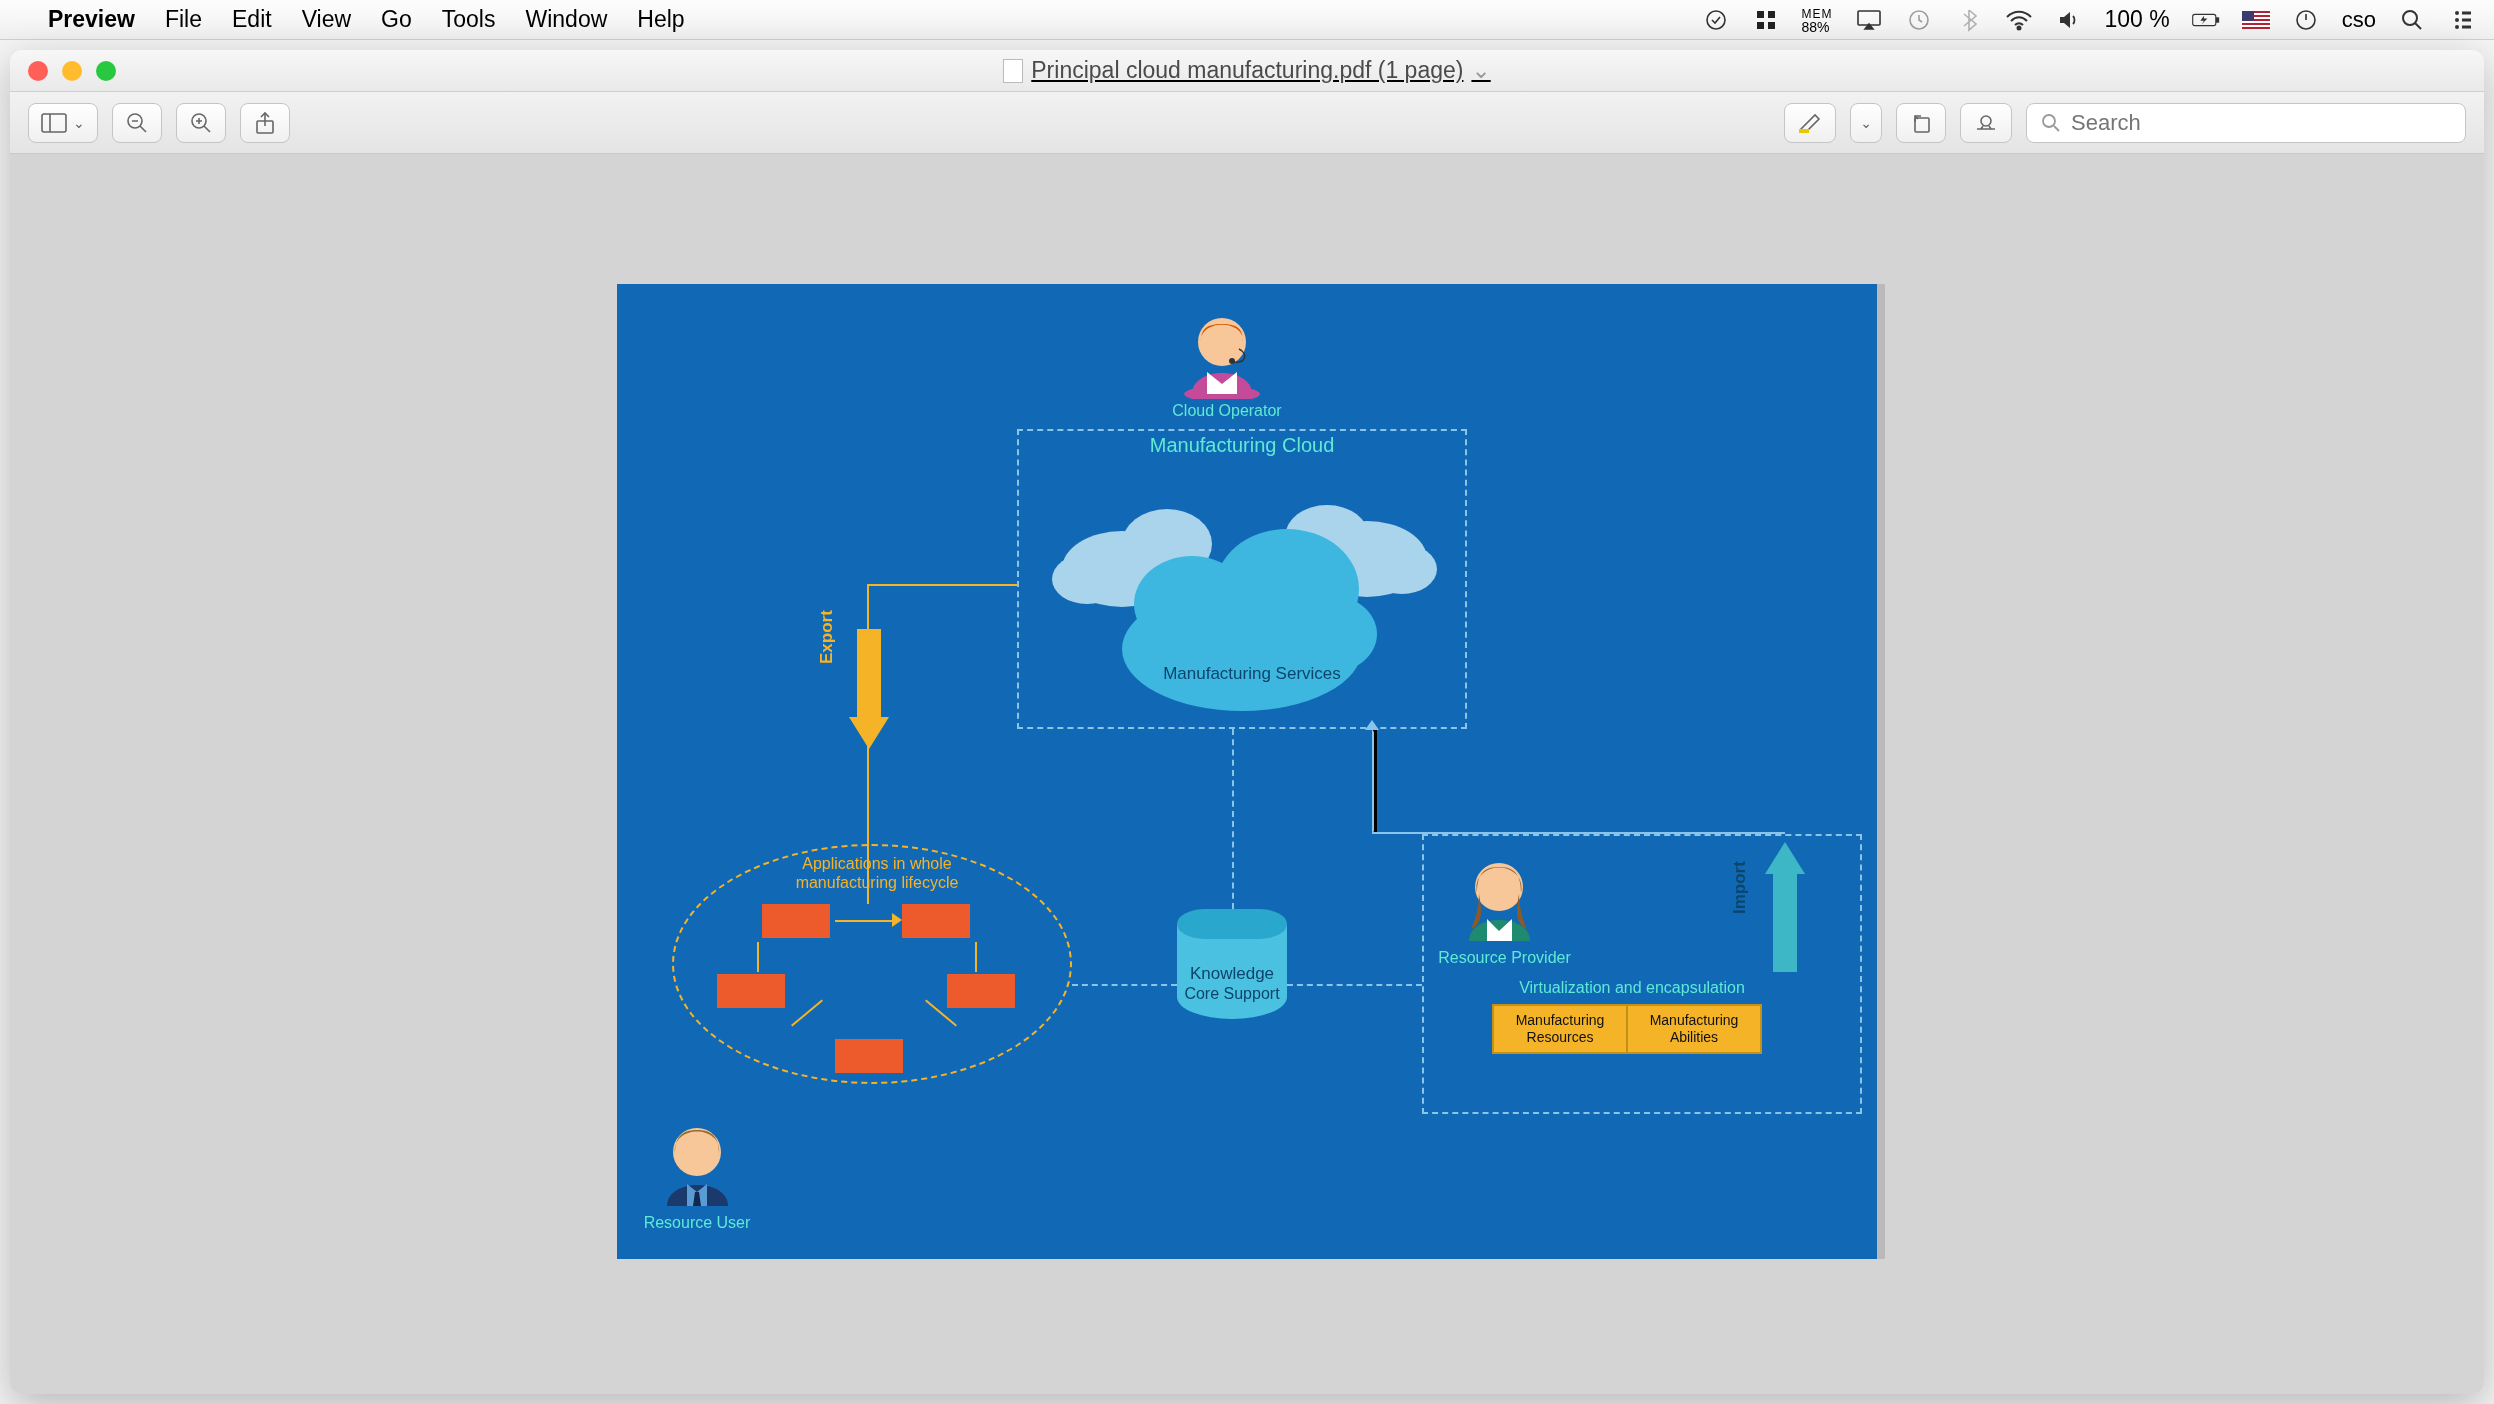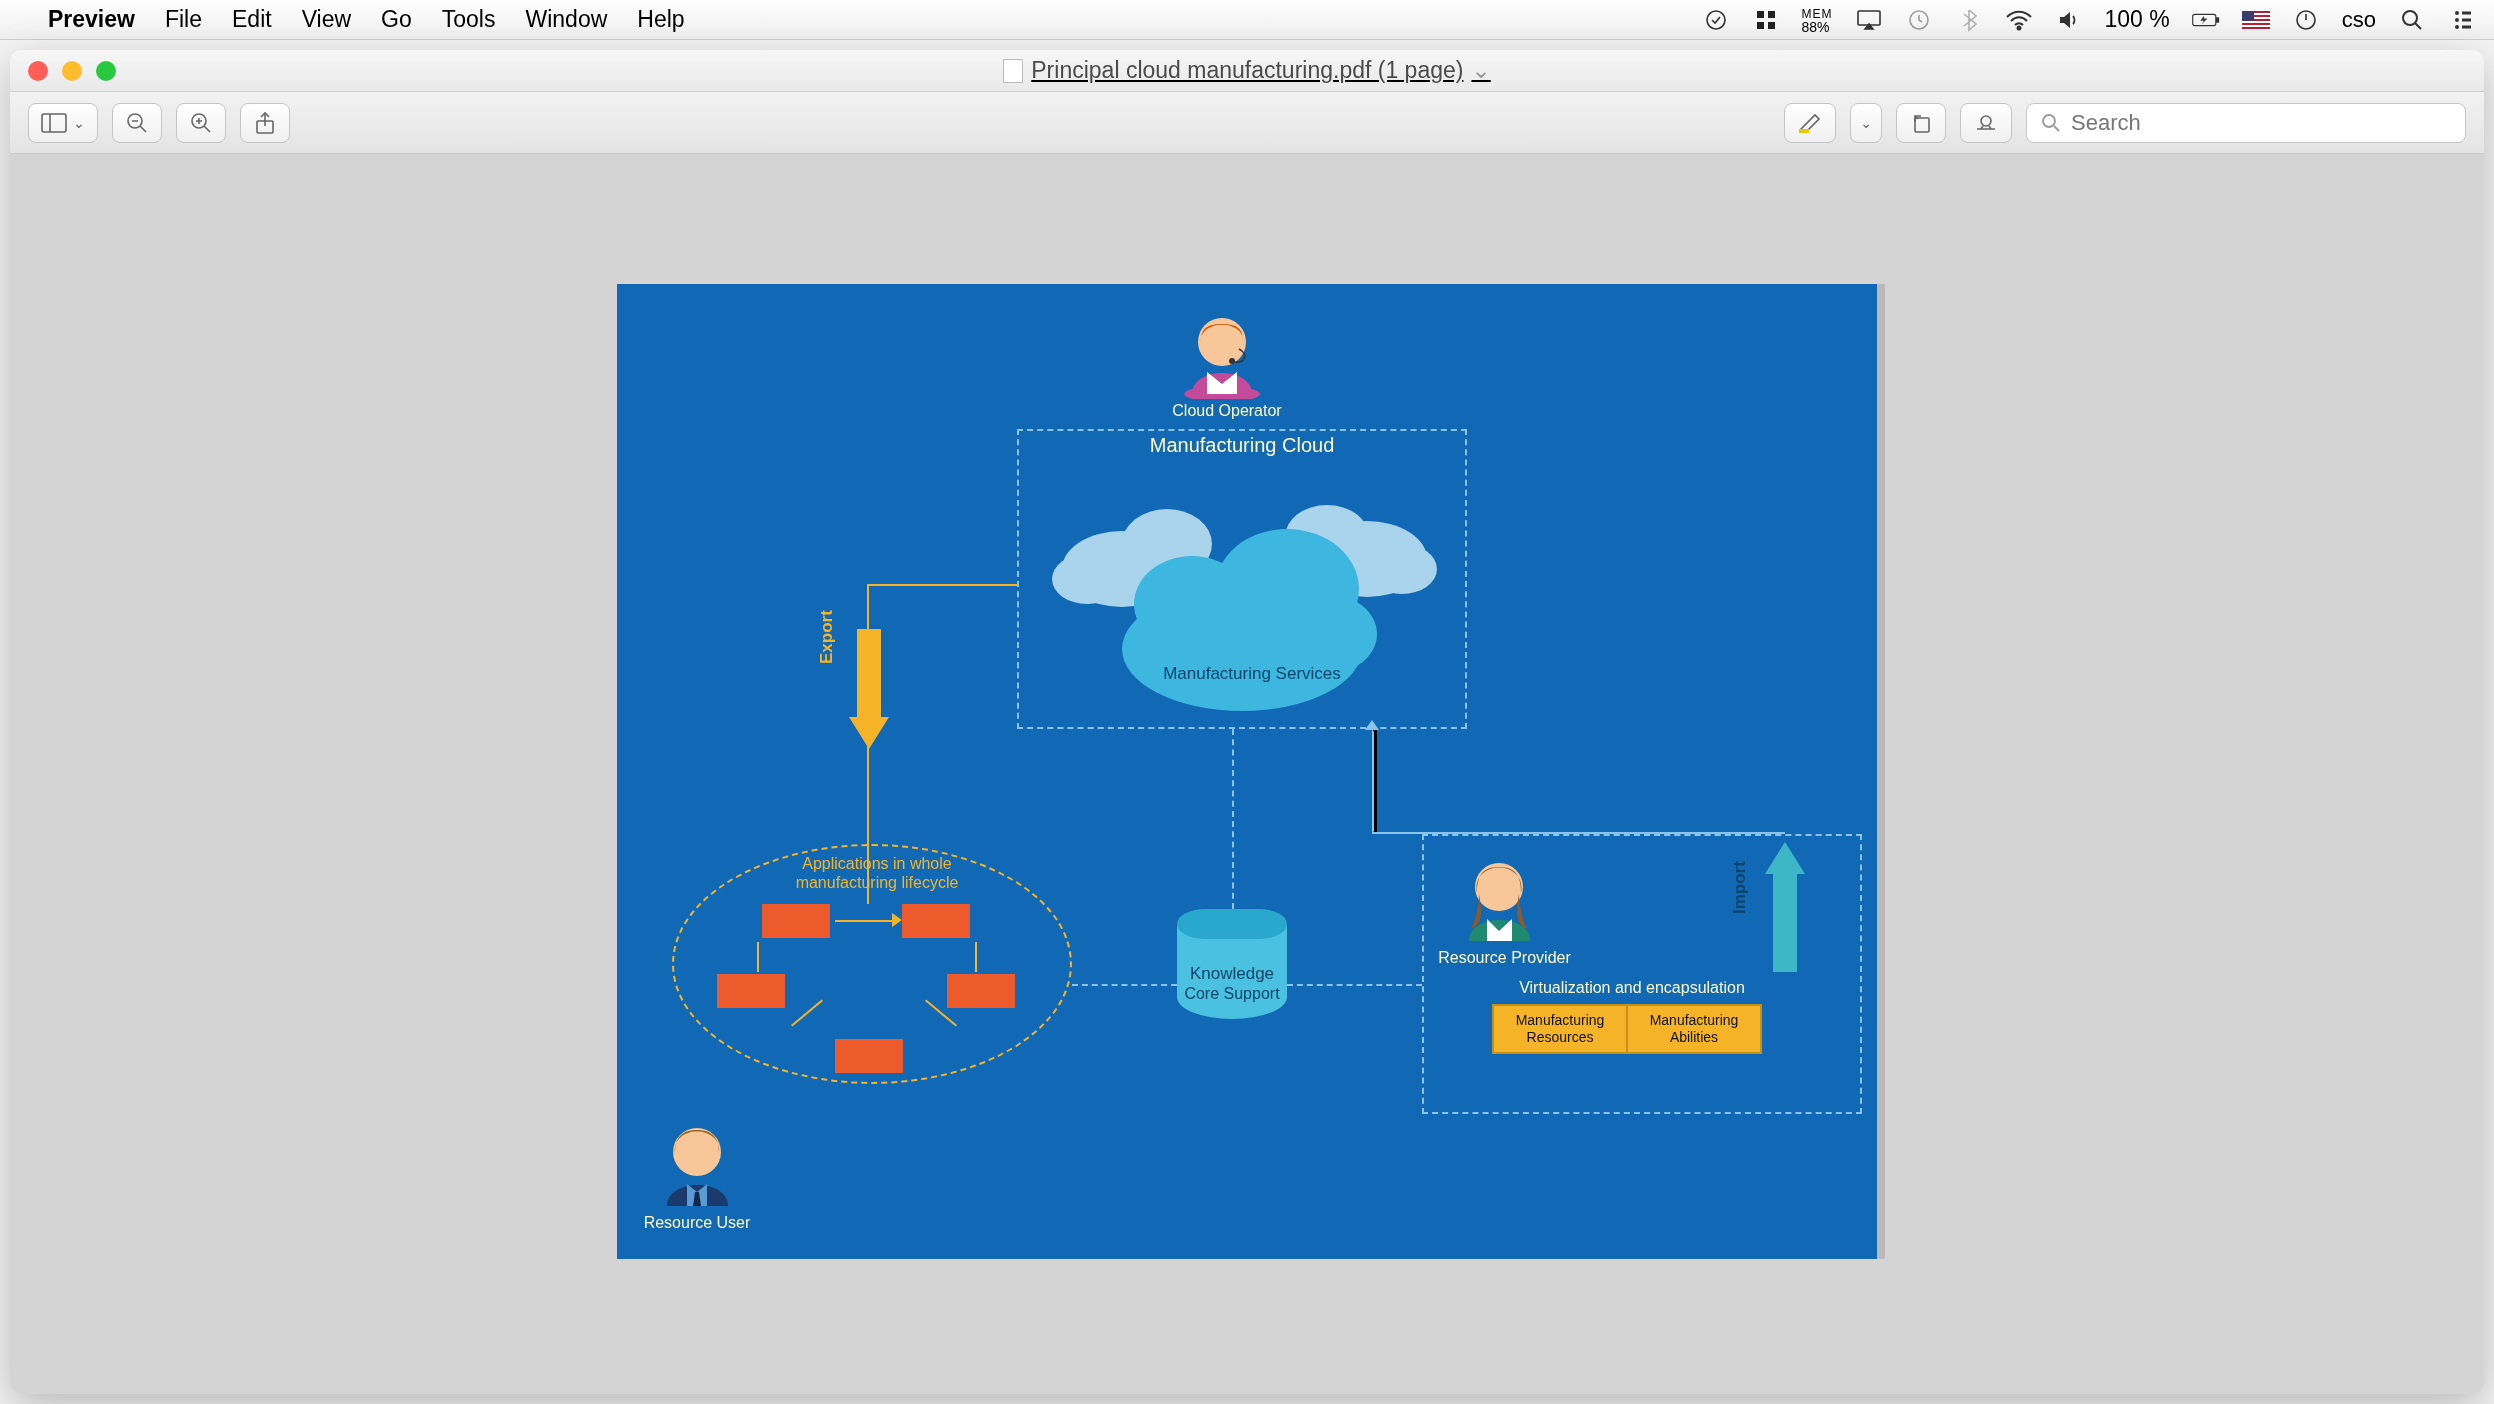--- a/index.html
+++ b/index.html
@@ -83,21 +83,21 @@
 }
 .page-wrap{position:absolute; left:50%; transform:translateX(-50%); top:130px; width:1260px; height:975px; background:#fff;}
 .page-shadow{position:absolute; right:-8px; top:0; bottom:0; width:8px; background:rgba(0,0,0,.12);}
 .diagram{
   position:absolute; inset:0;
   background:#1169b6;
   overflow:hidden;
 }
 
 
-.dtext{position:absolute; color:#fef9c3; font-size:18px; text-align:center;}
+.dtext{position:absolute; color:#5eead4; font-size:18px; text-align:center;}
 .dtext.small{font-size:16px;}
 .orange-text{color:#f5b428;}
 
 
 .dashed-box{
   position:absolute; border:2px dashed #8ac4e9;
 }
 
 
 .big-arrow-down{

